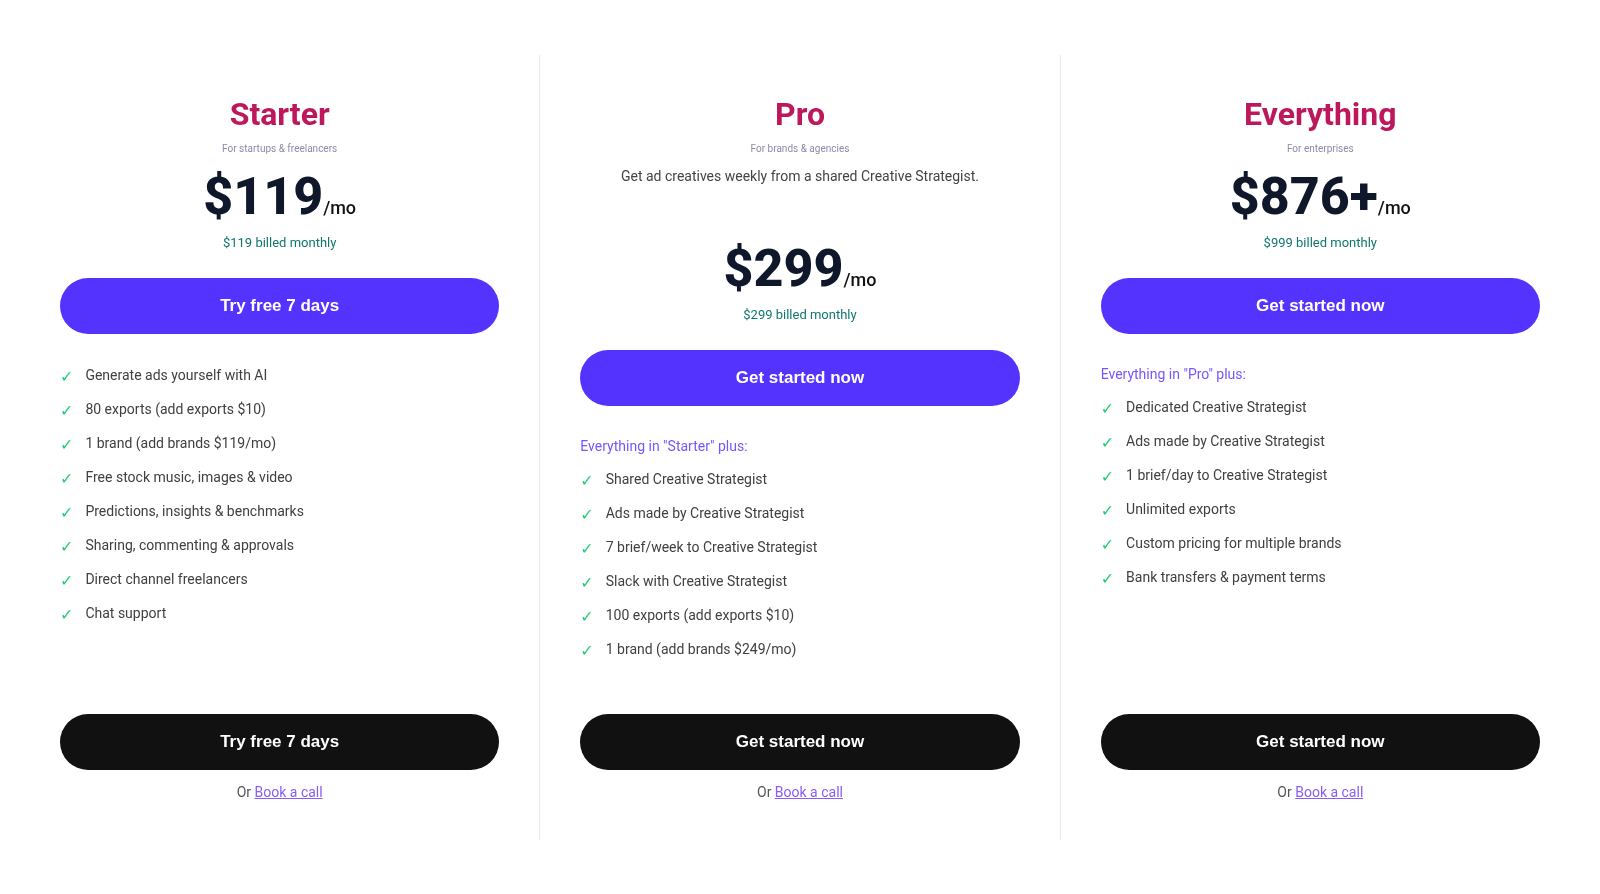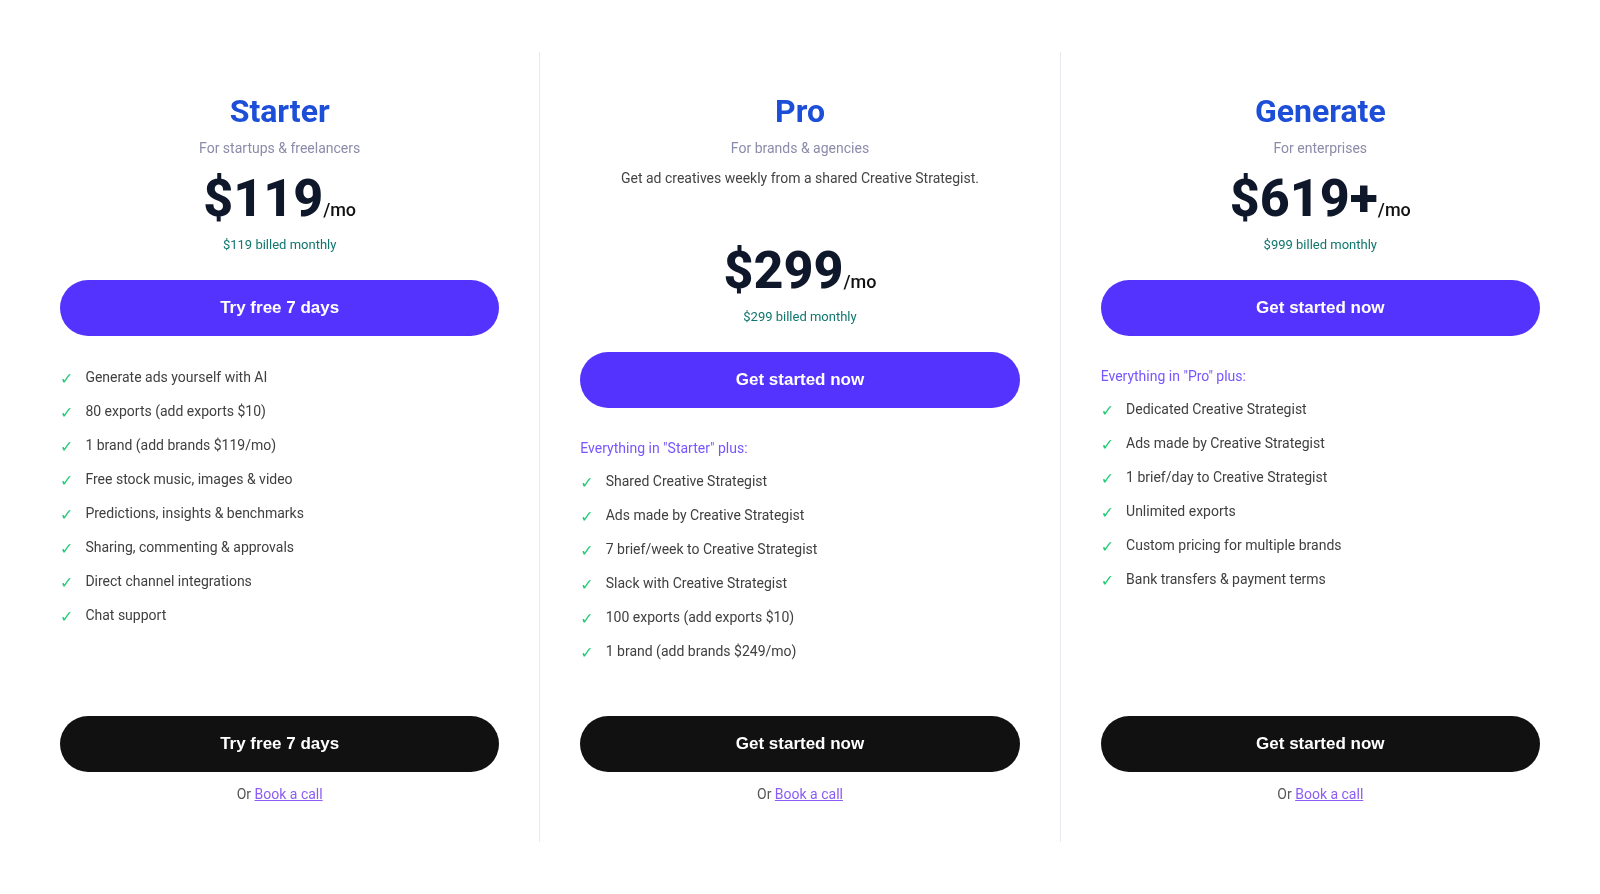--- a/index.html
+++ b/index.html
@@ -24,26 +24,26 @@
       display: flex;
       flex-direction: column;
       align-items: center;
     }
     .pricing-card:last-child {
       border-right: none;
     }
     .plan-name {
       font-size: 32px;
       font-weight: 700;
-      color: #1d4ed8;
+      color: #be185d;
       text-align: center;
       margin-bottom: 10px;
     }
     .plan-tagline {
-      font-size: 14px;
+      font-size: 10px;
       color: #8b8baa;
       text-align: center;
       margin-bottom: 12px;
     }
     .plan-description {
       font-size: 14px;
       color: #444;
       text-align: center;
       line-height: 1.5;
       margin-bottom: 28px;
@@ -176,21 +176,21 @@
         <span class="feature-text">Predictions, insights &amp; benchmarks</span>
       </div>
 
       <div class="feature-item">
         <span class="check-icon">✓</span>
         <span class="feature-text">Sharing, commenting &amp; approvals</span>
       </div>
 
       <div class="feature-item">
         <span class="check-icon">✓</span>
-        <span class="feature-text">Direct channel integrations</span>
+        <span class="feature-text">Direct channel freelancers</span>
       </div>
 
       <div class="feature-item">
         <span class="check-icon">✓</span>
         <span class="feature-text">Chat support</span>
       </div>
 
       </div>
       <div class="bottom-actions">
         <button class="btn-dark">Try free 7 days</button>
@@ -243,24 +243,24 @@
 
       </div>
       <div class="bottom-actions">
         <button class="btn-dark">Get started now</button>
         <div class="or-book">
           Or <a href="#">Book a call</a>
         </div>
       </div>
     </div>
     <div class="pricing-card">
-      <div class="plan-name">Generate</div>
+      <div class="plan-name">Everything</div>
       <div class="plan-tagline">For enterprises</div>
       <div class="price-block">
-        <span class="price-amount">$619+</span><span class="price-period">/mo</span>
+        <span class="price-amount">$876+</span><span class="price-period">/mo</span>
       </div>
       <div class="price-billing">$999 billed monthly</div>
       <button class="btn-primary">Get started now</button>
       <div class="features-section">
         <div class="features-header">Everything in "Pro" plus:</div>
 
       <div class="feature-item">
         <span class="check-icon">✓</span>
         <span class="feature-text">Dedicated Creative Strategist</span>
       </div>

